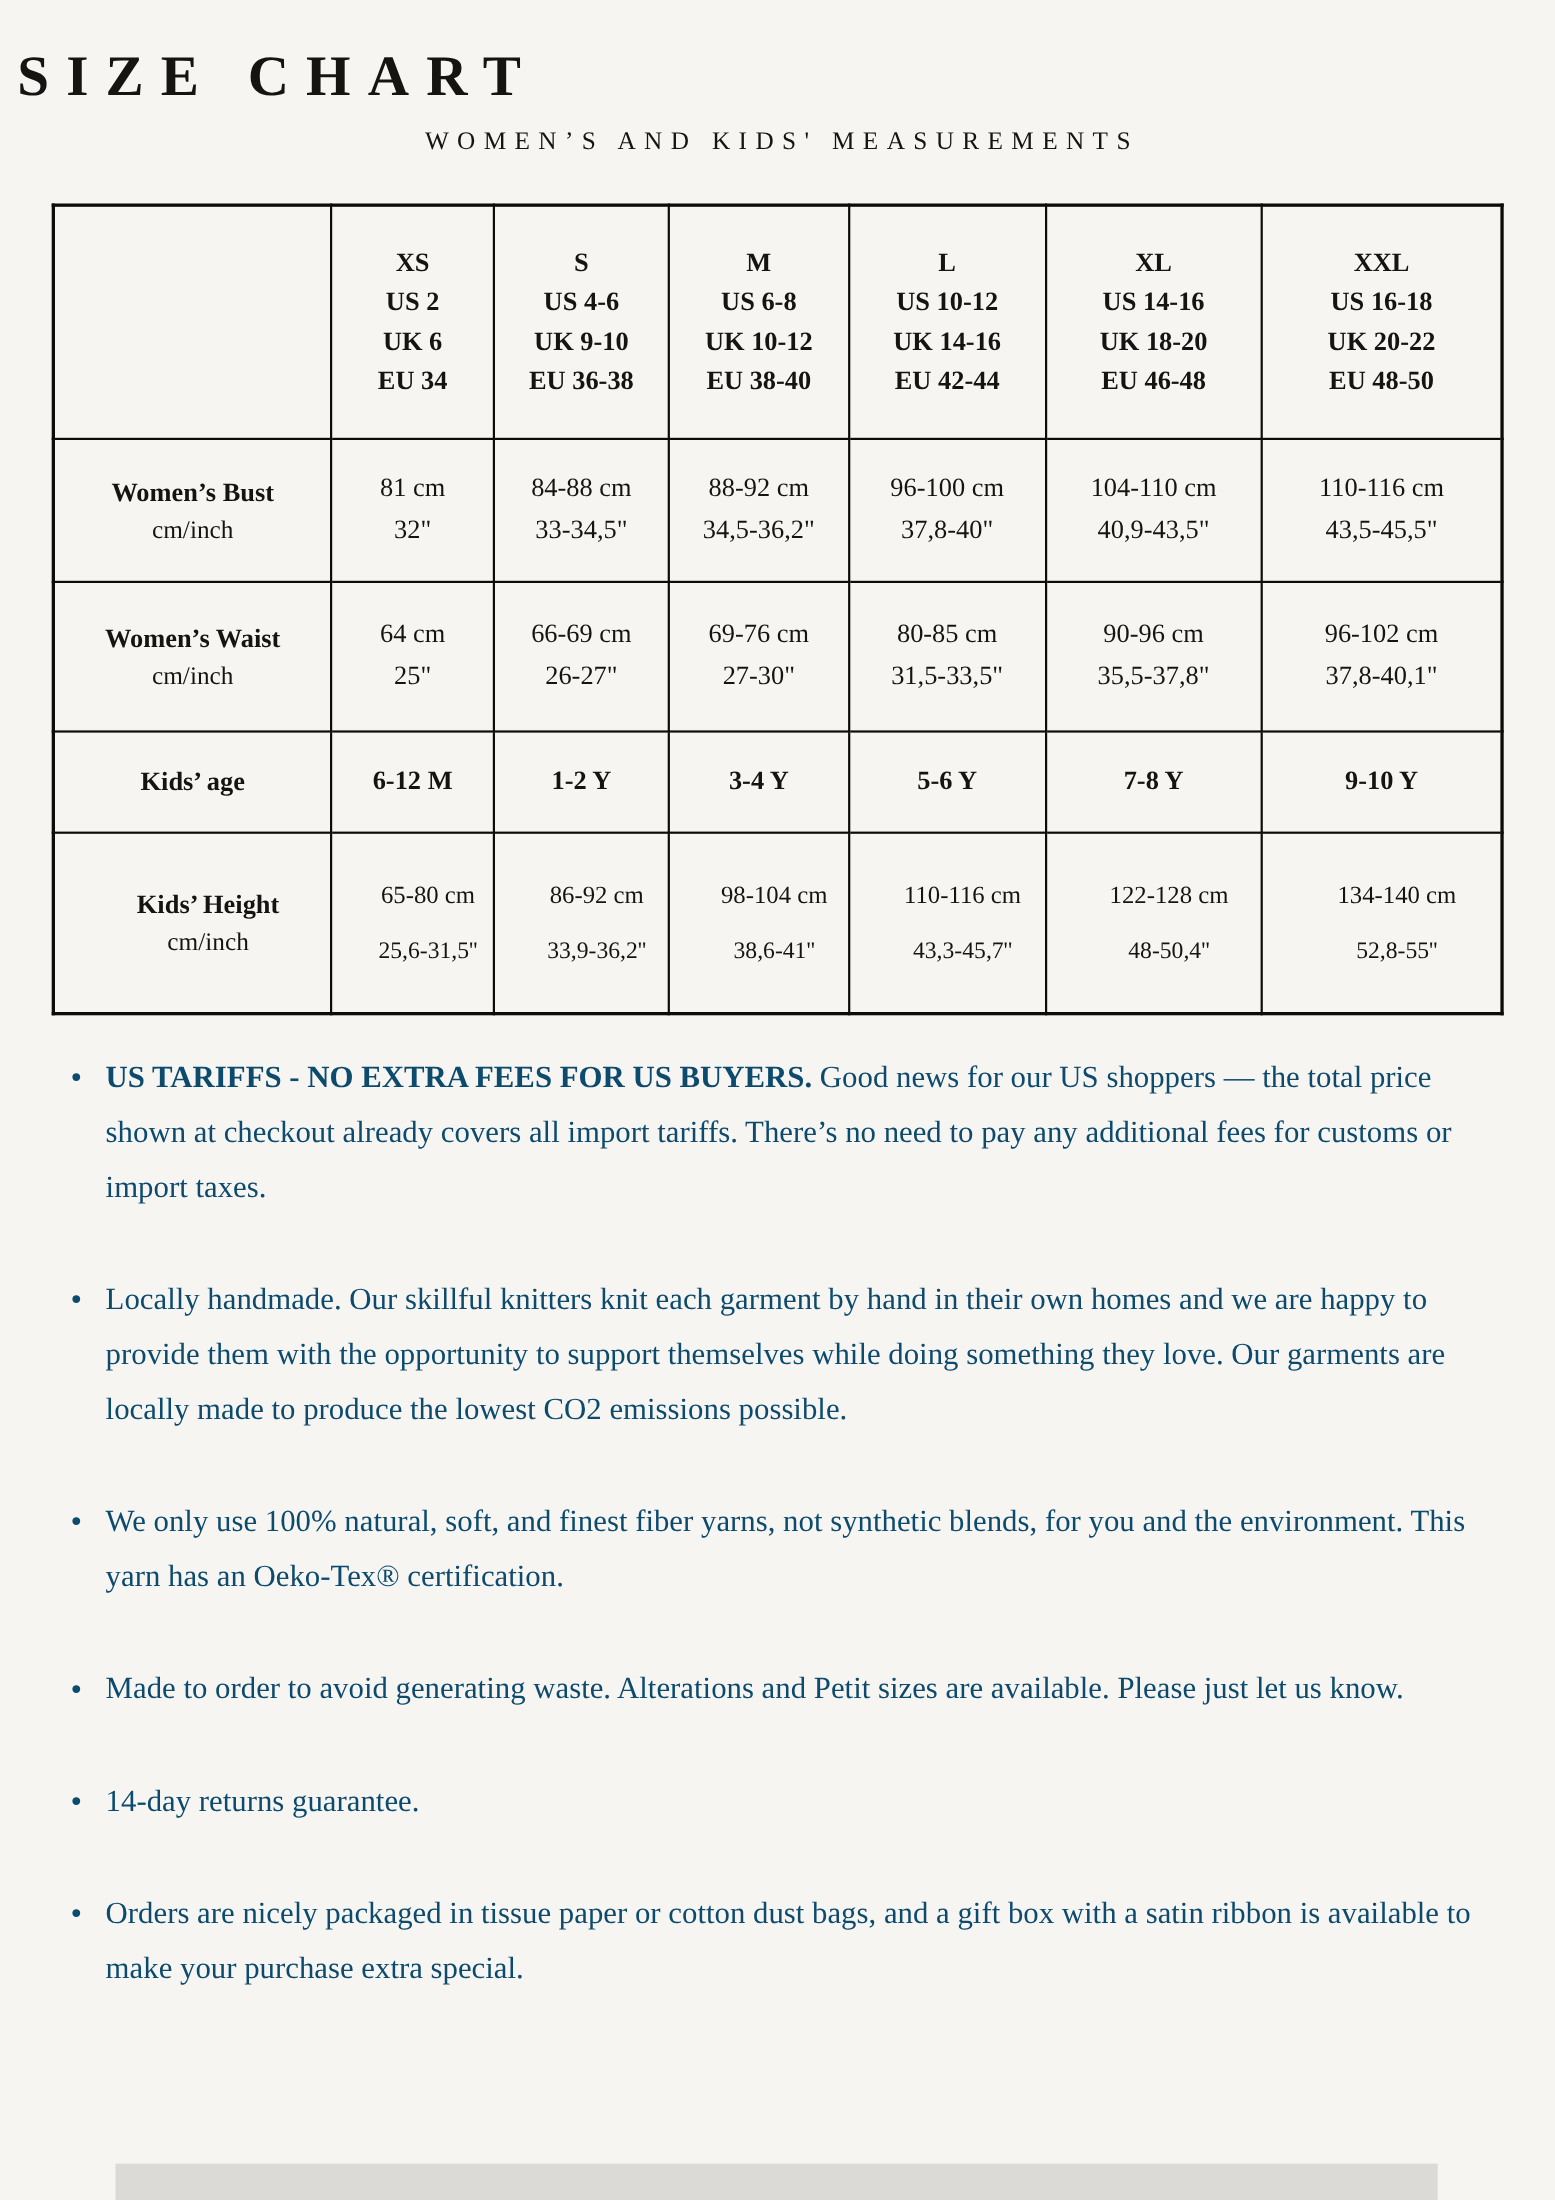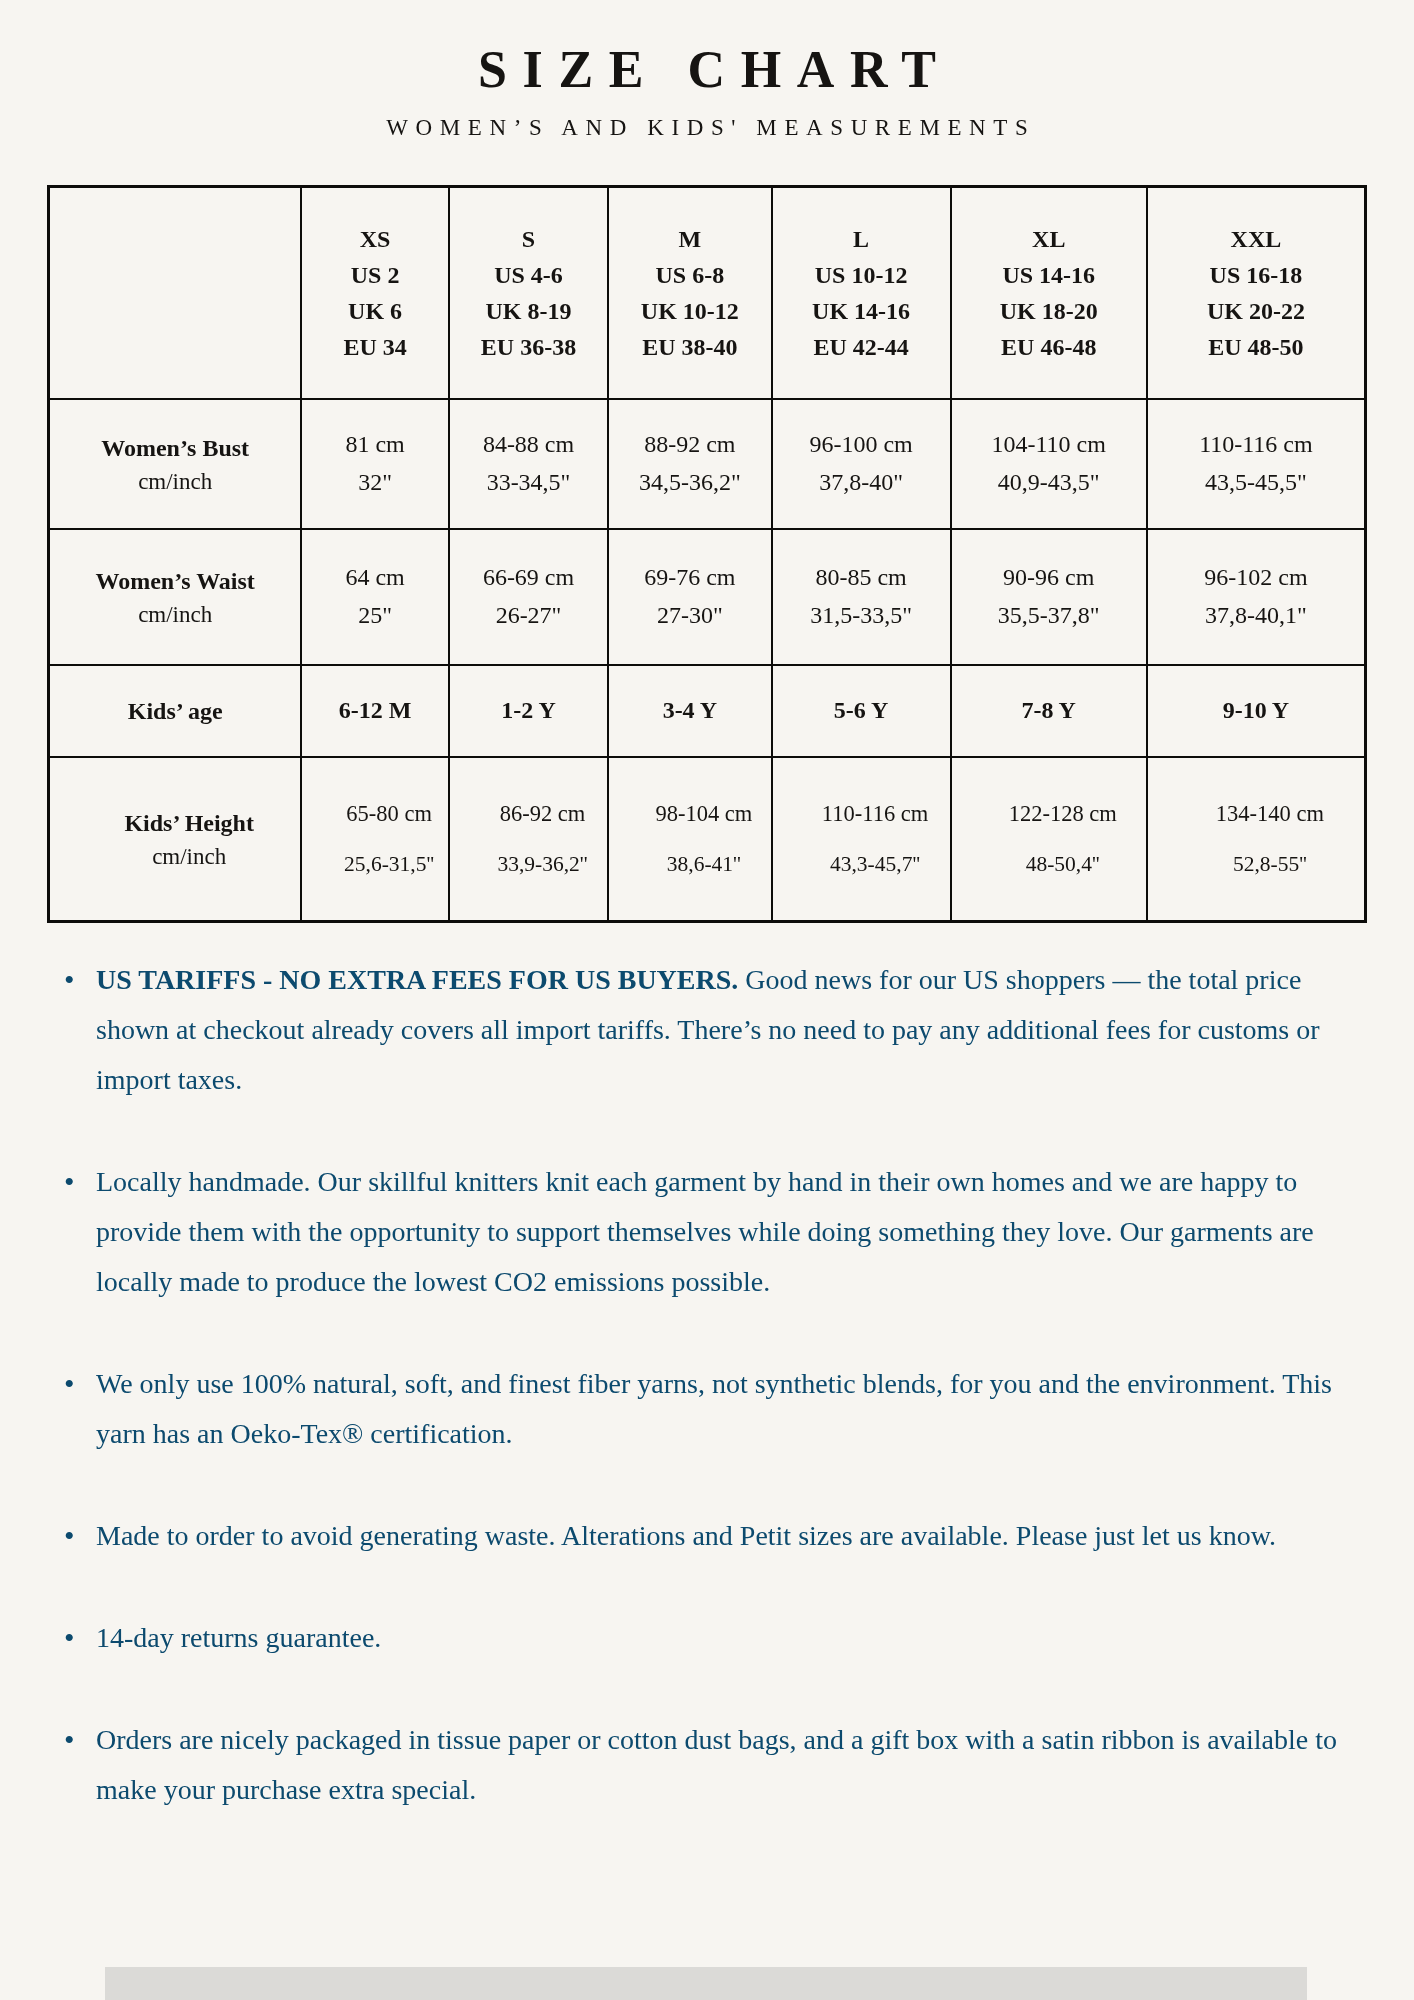--- a/index.html
+++ b/index.html
@@ -6,21 +6,20 @@
   .page{
     position:relative;
     width:1414px;height:2000px;
     background:#f7f5f1;
     color:#161412;
     font-family:"Liberation Serif","DejaVu Serif",serif;
     overflow:hidden;
   }
   .title{
     margin:0;padding-top:40px;
-    text-align:center;
     font-size:52px;font-weight:bold;
     letter-spacing:0.30em;text-indent:0.30em;
     color:#161412;
   }
   .subtitle{
     margin-top:16px;
     text-align:center;
     font-size:23px;font-weight:normal;
     letter-spacing:0.33em;text-indent:0.33em;
   }
@@ -97,21 +96,21 @@
         <td></td>
         <td>
           <div>XS</div>
           <div>US 2</div>
           <div>UK 6</div>
           <div>EU 34</div>
         </td>
         <td>
           <div>S</div>
           <div>US 4-6</div>
-          <div>UK 8-19</div>
+          <div>UK 9-10</div>
           <div>EU 36-38</div>
         </td>
         <td>
           <div>M</div>
           <div>US 6-8</div>
           <div>UK 10-12</div>
           <div>EU 38-40</div>
         </td>
         <td>
           <div>L</div>

